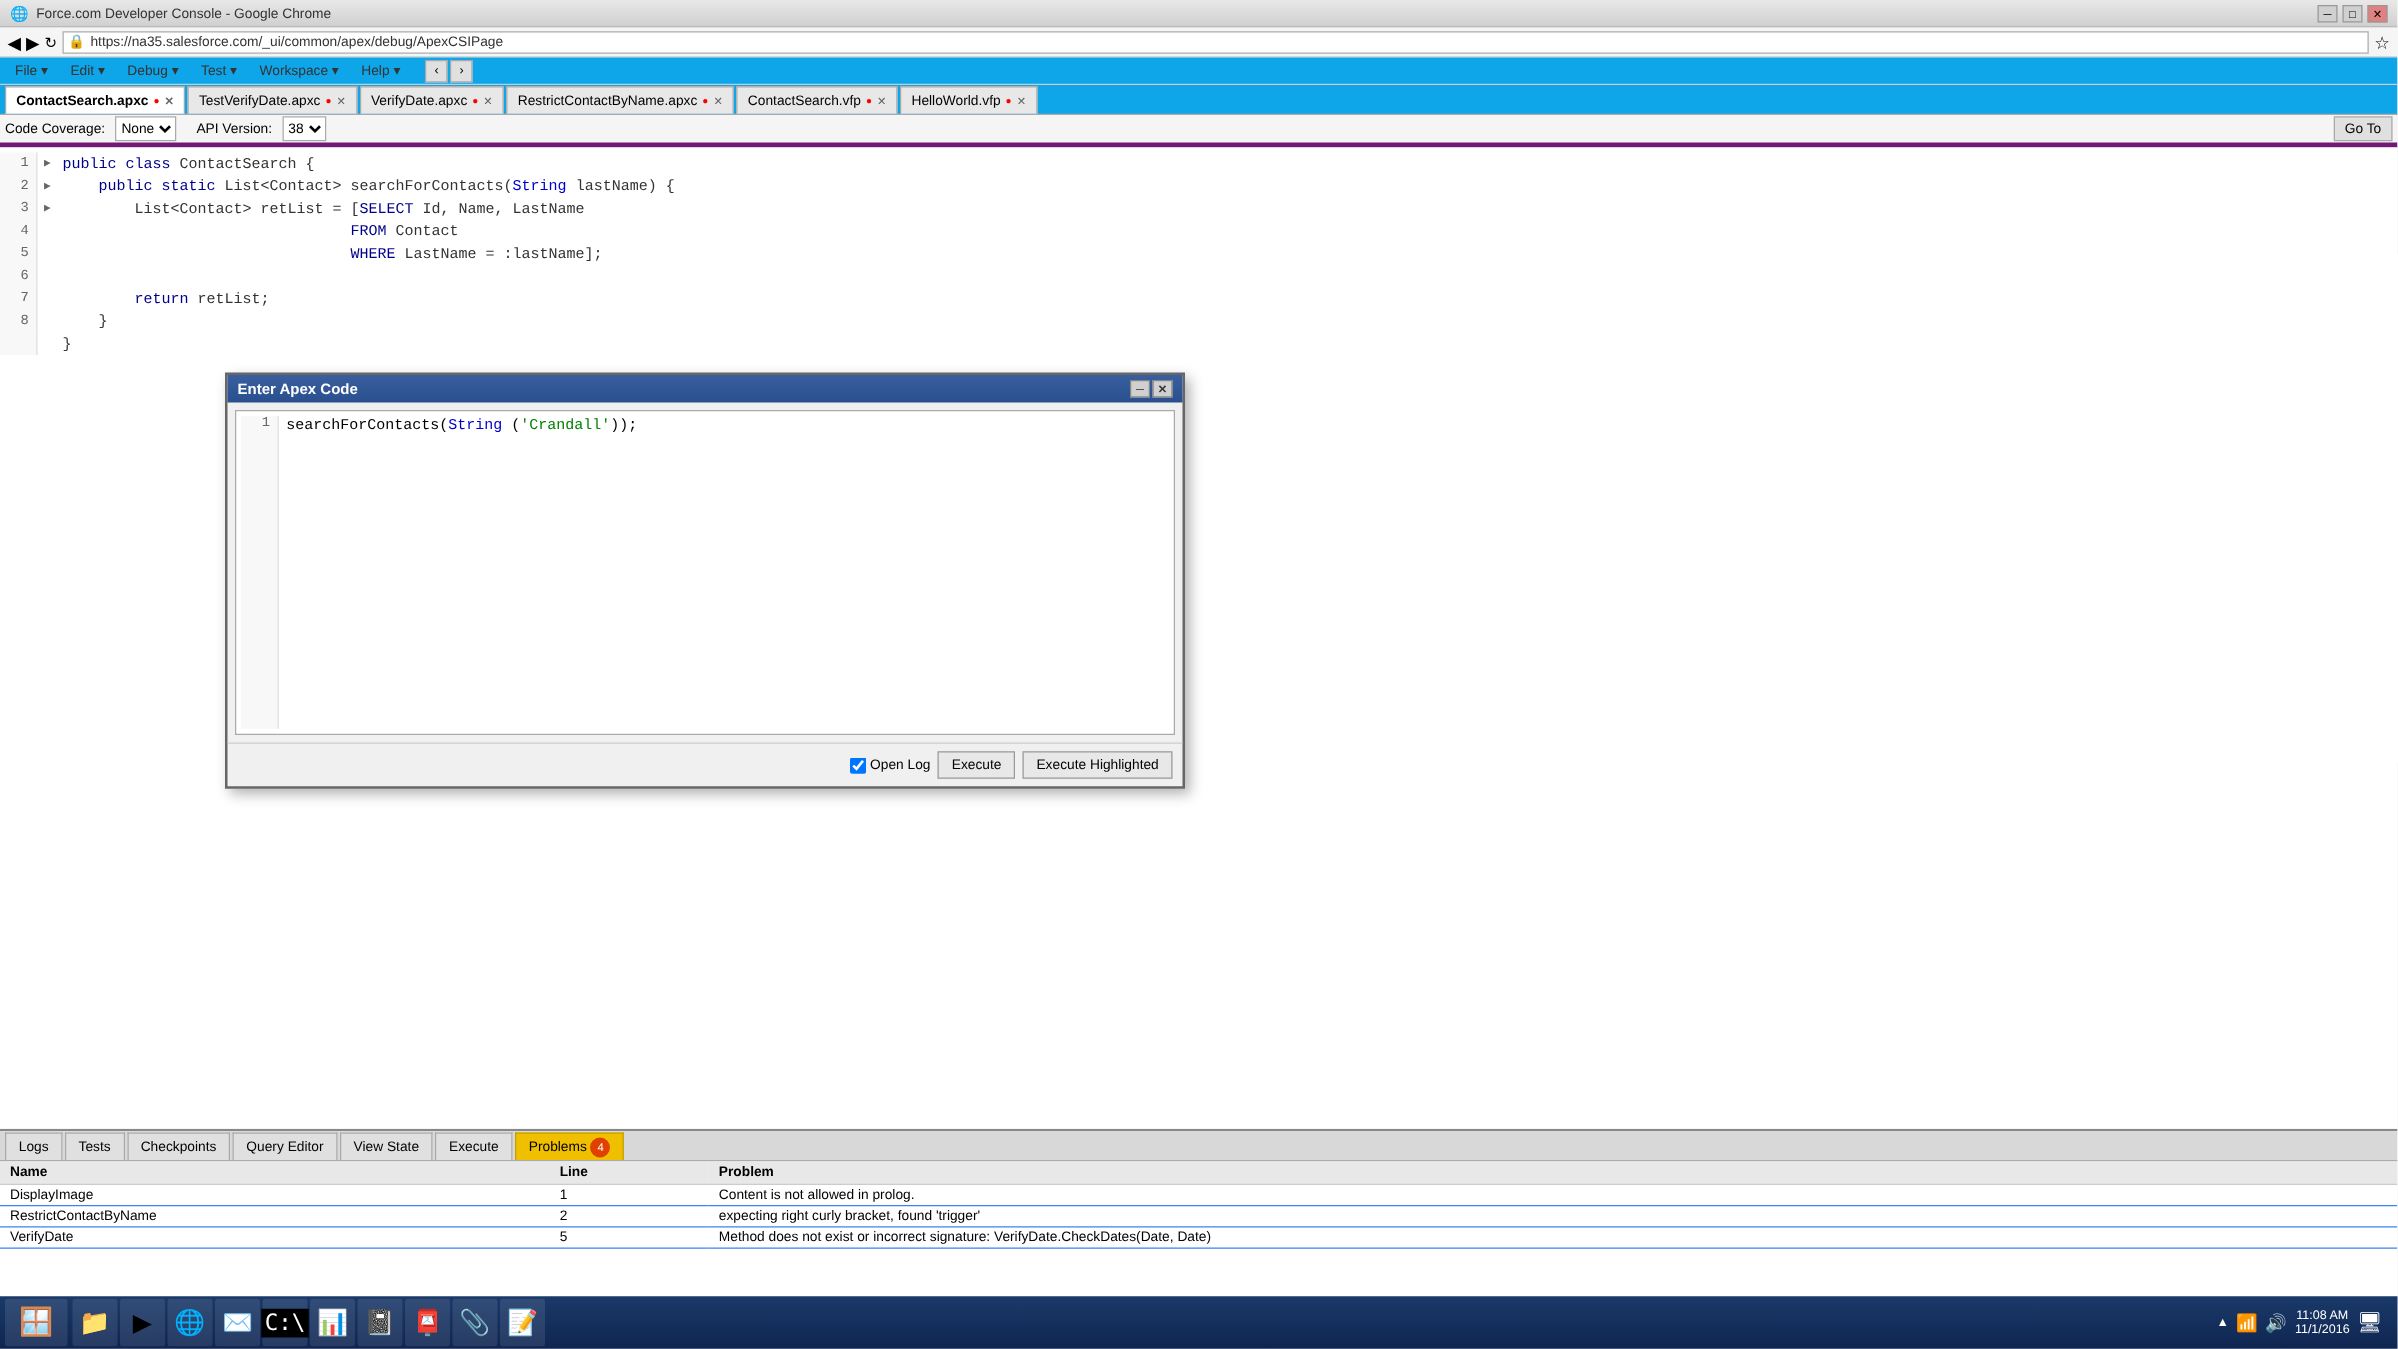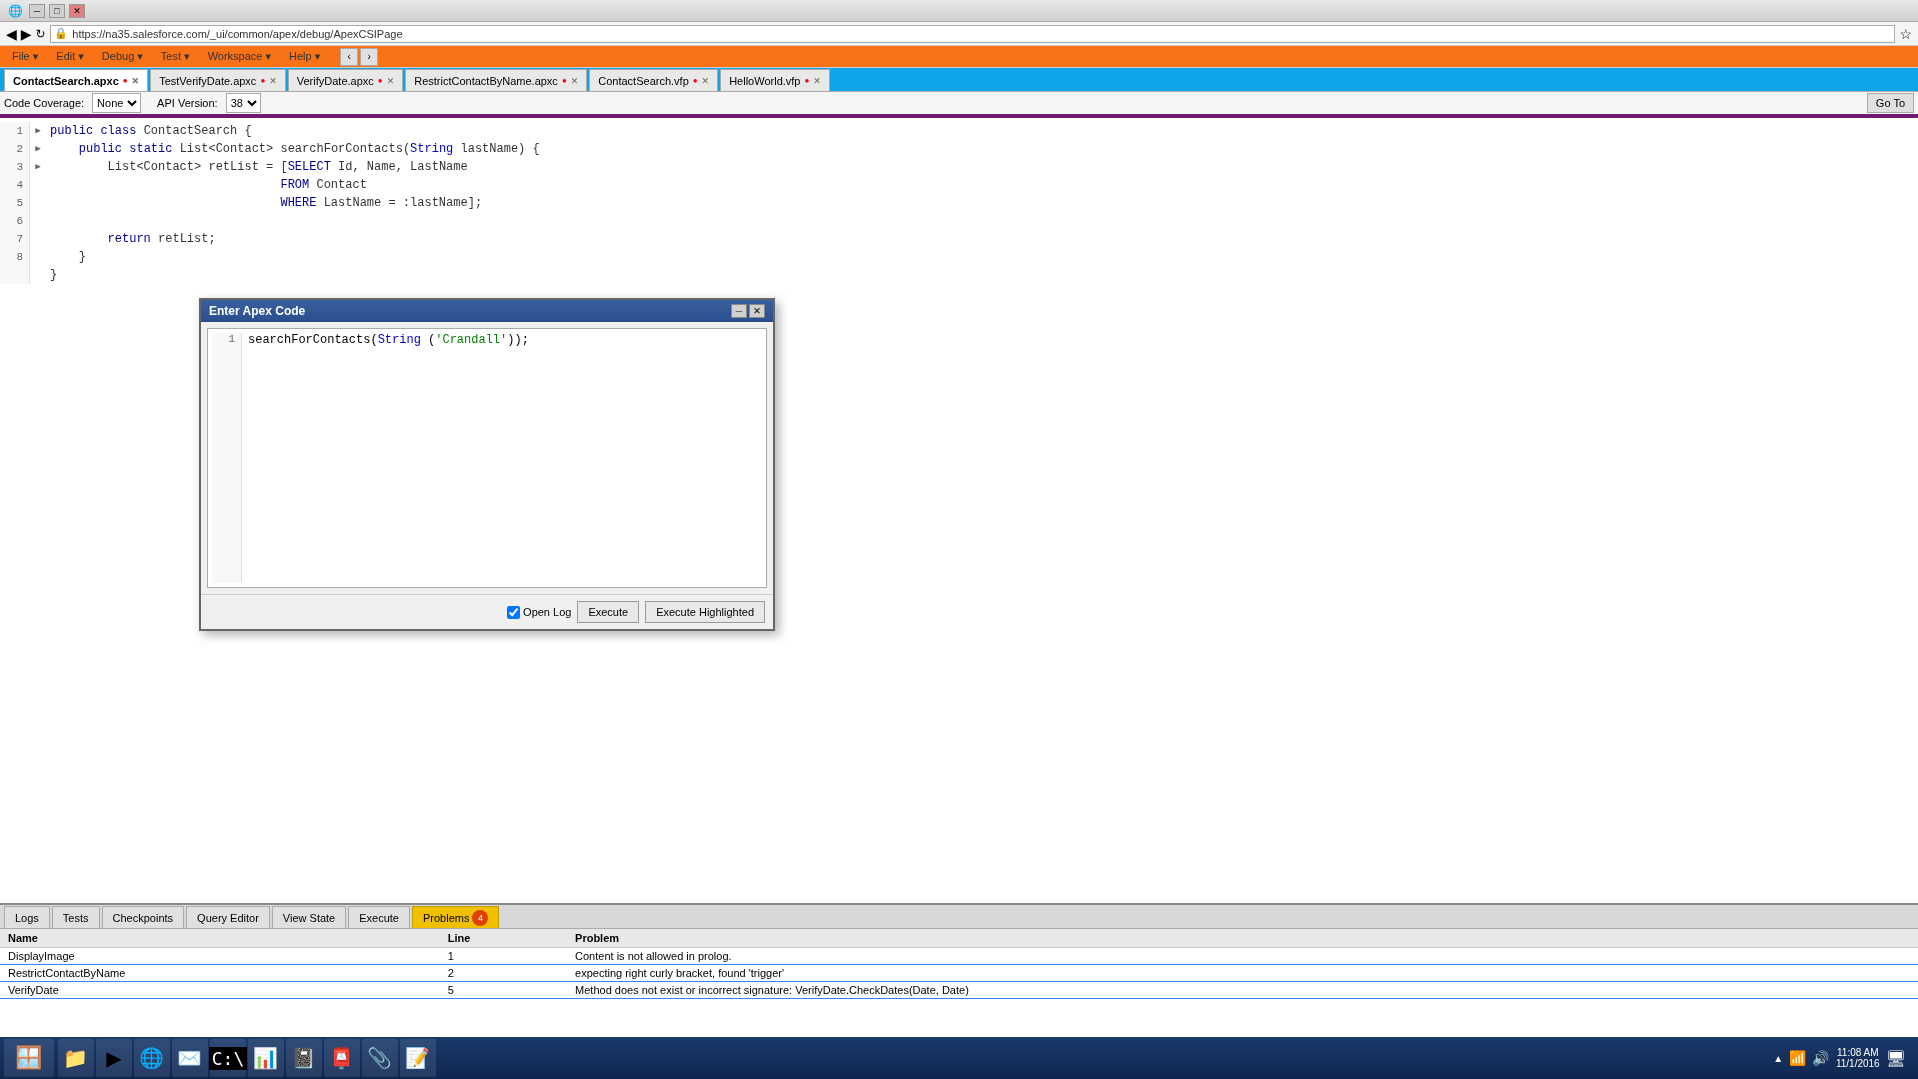--- a/index.html
+++ b/index.html
@@ -9,21 +9,21 @@
     #title-bar { background: linear-gradient(to bottom, #e8e8e8, #d0d0d0); height: 22px; display: flex; align-items: center; padding: 0 8px; border-bottom: 1px solid #aaa; }
     #title-bar .title-text { font-size: 11px; color: #333; flex: 1; }
     #title-bar .title-controls { display: flex; gap: 4px; }
     #title-bar .title-controls span { width: 16px; height: 14px; background: #d0d0d0; border: 1px solid #999; font-size: 9px; display: flex; align-items: center; justify-content: center; cursor: pointer; }
 
     
     #address-bar { background: #f5f5f5; height: 24px; display: flex; align-items: center; padding: 0 6px; border-bottom: 1px solid #ccc; gap: 4px; }
     #address-bar .url-box { flex: 1; height: 18px; background: white; border: 1px solid #aaa; padding: 0 4px; font-size: 11px; color: #333; display: flex; align-items: center; }
 
     
-    #menu-bar { background: #f97316; height: 22px; display: flex; align-items: center; padding: 0 4px; border-bottom: 1px solid #ccc; gap: 2px; }
+    #menu-bar { background: #0ea5e9; height: 22px; display: flex; align-items: center; padding: 0 4px; border-bottom: 1px solid #ccc; gap: 2px; }
     #menu-bar .menu-item { padding: 2px 8px; font-size: 11px; cursor: pointer; color: #333; }
     #menu-bar .nav-btn { width: 18px; height: 18px; background: #e0e0e0; border: 1px solid #aaa; font-size: 10px; display: flex; align-items: center; justify-content: center; cursor: pointer; }
 
     
     #tabs-bar { background: #0ea5e9; height: 24px; display: flex; align-items: flex-end; padding: 0 4px; border-bottom: 1px solid #aaa; gap: 2px; }
     .tab { height: 22px; padding: 0 8px; display: flex; align-items: center; font-size: 11px; cursor: pointer; border: 1px solid #aaa; border-bottom: none; background: #e8e8e8; gap: 4px; white-space: nowrap; }
     .tab.active { background: white; font-weight: bold; }
     .tab .close-x { color: #666; font-size: 9px; }
 
     
@@ -35,21 +35,21 @@
     #main-content { background: white; position: relative; flex: 1; overflow: hidden; }
     #code-editor { background: white; padding: 4px 0; font-family: 'Courier New', monospace; font-size: 12px; height: 560px; overflow: auto; }
     .code-line { display: flex; min-height: 18px; line-height: 18px; }
     .line-num { width: 30px; text-align: right; padding-right: 6px; color: #666; font-size: 11px; user-select: none; background: #f8f8f8; border-right: 1px solid #e0e0e0; min-width: 30px; }
     .line-arrow { width: 16px; color: #666; font-size: 9px; display: flex; align-items: center; justify-content: center; }
     .line-code { padding-left: 4px; color: #333; white-space: pre; }
     .kw { color: #00008b; }
     .type { color: #0000cd; }
 
     
-    #apex-dialog { position: absolute; top: 180px; left: 180px; width: 576px; background: #f0f0f0; border: 2px solid #666; box-shadow: 4px 4px 10px rgba(0,0,0,0.3); z-index: 100; margin-left: 19px; }
+    #apex-dialog { position: absolute; top: 180px; left: 180px; width: 768px; background: #f0f0f0; border: 2px solid #666; box-shadow: 4px 4px 10px rgba(0,0,0,0.3); z-index: 100; }
     #dialog-title { background: linear-gradient(to bottom, #3a5f9f, #2a4f8f); color: white; padding: 4px 8px; font-size: 12px; font-weight: bold; display: flex; align-items: center; justify-content: space-between; }
     #dialog-title .dialog-controls { display: flex; gap: 2px; }
     #dialog-title .dialog-controls span { width: 16px; height: 14px; background: #d0d0d0; border: 1px solid #888; font-size: 9px; display: flex; align-items: center; justify-content: center; cursor: pointer; color: #333; }
     #dialog-body { padding: 6px; }
     #apex-code-area { background: white; border: 1px solid #aaa; padding: 4px; font-family: 'Courier New', monospace; font-size: 12px; height: 260px; width: 100%; display: flex; }
     .apex-line-nums { width: 30px; color: #666; font-size: 11px; text-align: right; padding-right: 6px; background: #f8f8f8; border-right: 1px solid #e0e0e0; }
     .apex-code-content { padding-left: 6px; flex: 1; }
     #dialog-footer { padding: 6px 8px; display: flex; align-items: center; justify-content: flex-end; gap: 6px; border-top: 1px solid #ccc; }
     #dialog-footer label { font-size: 11px; display: flex; align-items: center; gap: 3px; }
     .dlg-btn { height: 22px; padding: 0 10px; font-size: 11px; background: #e8e8e8; border: 1px solid #999; cursor: pointer; }
@@ -71,20 +71,21 @@
     #taskbar .system-tray { display: flex; align-items: center; gap: 6px; padding: 0 8px; }
     #taskbar .time-display { color: white; font-size: 10px; text-align: center; }
 
     .layout { display: flex; flex-direction: column; height: calc(1079px - 42px); }
   </style>
 </head>
 <body>
 
 <div id="title-bar">
   <span style="margin-right:6px; font-size:12px;">🌐</span>
+  <span class="title-text">Force.com Developer Console - Google Chrome</span>
   <div class="title-controls">
     <span>─</span>
     <span>□</span>
     <span style="background:#e08080;">✕</span>
   </div>
 </div>
 
 <div id="address-bar">
   <span style="font-size:14px; cursor:pointer;">◀</span>
   <span style="font-size:14px; cursor:pointer;">▶</span>

